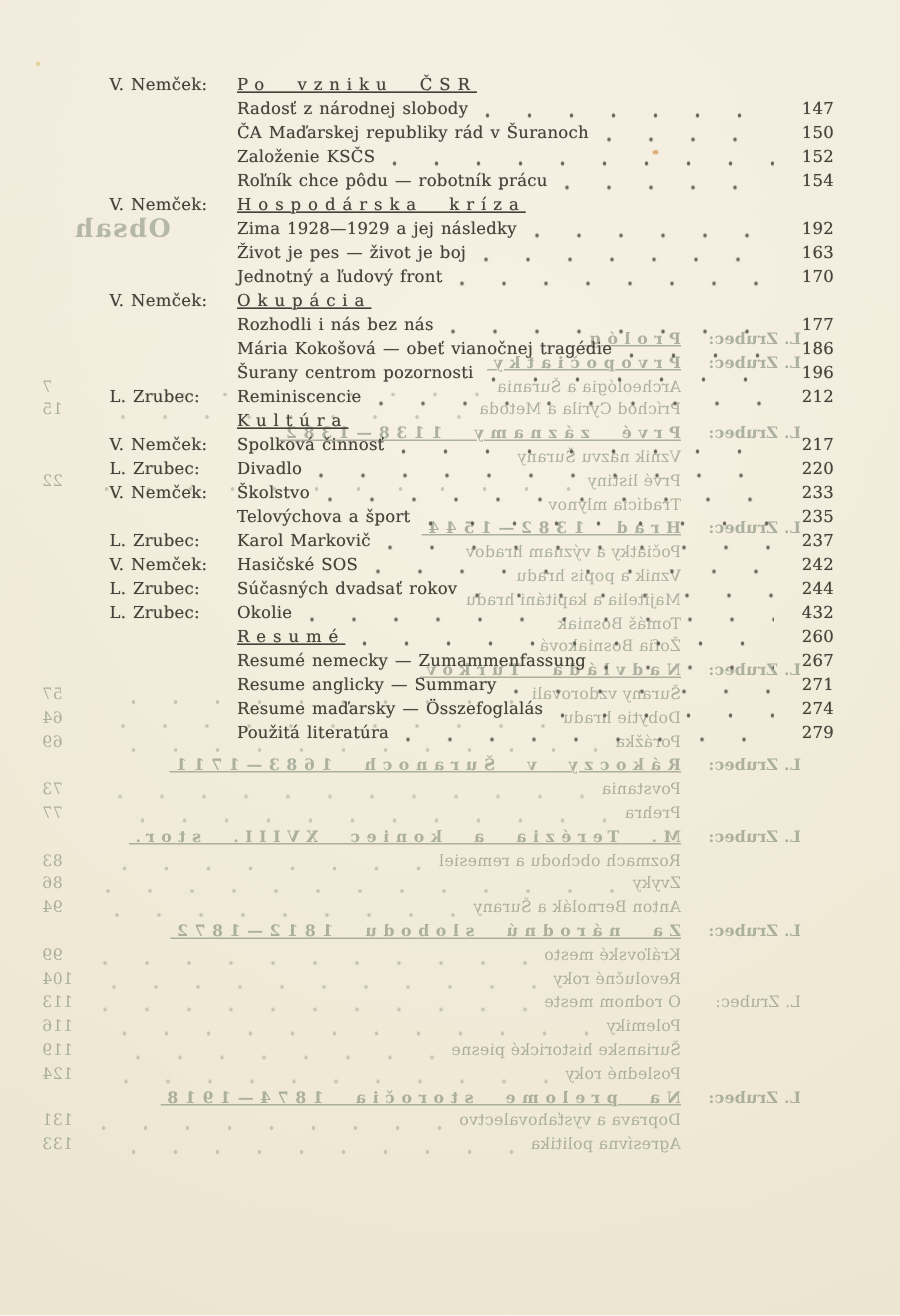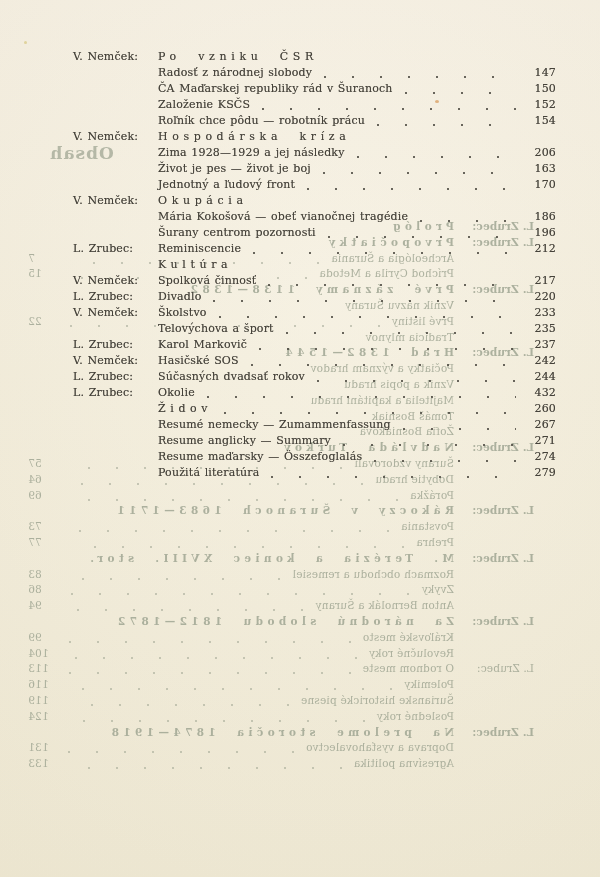--- a/index.html
+++ b/index.html
@@ -14,21 +14,21 @@
   .main-toc{
     left:73px;top:49px;width:483px;
     font-size:11px;line-height:16px;
     color:var(--ink,#45423a);
     letter-spacing:.015em;word-spacing:.08em;
     text-shadow:0 0 .5px rgba(69,66,58,.55);
   }
   .row{display:flex;align-items:baseline;}
   .author{flex:0 0 85px;white-space:nowrap;}
   .title{white-space:nowrap;}
-  .spaced{letter-spacing:.42em;word-spacing:.85em;}
+  .spaced{letter-spacing:.42em;word-spacing:.85em;text-decoration:underline;}
   .leader{
     flex:1 1 12px;align-self:stretch;
     margin-left:10px;margin-right:6px;
     background-image:radial-gradient(circle at 3px 12px, currentColor 1px, rgba(0,0,0,0) 1.45px);
     background-size:28px 100%;background-repeat:repeat-x;
     opacity:.8;
   }
   .filler{flex:1 1 auto;}
   .pagenum{flex:0 0 34px;text-align:right;white-space:nowrap;}
   
@@ -310,21 +310,21 @@
       <div class="row head">
         <span class="author">V. Nemček:</span>
         <span class="title spaced">Hospodárska kríza</span>
         <span class="filler"></span>
         <span class="pagenum"></span>
       </div>
       <div class="row">
         <span class="author"></span>
         <span class="title">Zima 1928—1929 a jej následky</span>
         <span class="leader"></span>
-        <span class="pagenum">206</span>
+        <span class="pagenum">192</span>
       </div>
       <div class="row">
         <span class="author"></span>
         <span class="title">Život je pes — život je boj</span>
         <span class="leader"></span>
         <span class="pagenum">163</span>
       </div>
       <div class="row">
         <span class="author"></span>
         <span class="title">Jednotný a ľudový front</span>
@@ -332,20 +332,26 @@
         <span class="pagenum">170</span>
       </div>
       <div class="row head">
         <span class="author">V. Nemček:</span>
         <span class="title spaced">Okupácia</span>
         <span class="filler"></span>
         <span class="pagenum"></span>
       </div>
       <div class="row">
         <span class="author"></span>
+        <span class="title">Rozhodli i nás bez nás</span>
+        <span class="leader"></span>
+        <span class="pagenum">177</span>
+      </div>
+      <div class="row">
+        <span class="author"></span>
         <span class="title">Mária Kokošová — obeť vianočnej tragédie</span>
         <span class="leader"></span>
         <span class="pagenum">186</span>
       </div>
       <div class="row">
         <span class="author"></span>
         <span class="title">Šurany centrom pozornosti</span>
         <span class="leader"></span>
         <span class="pagenum">196</span>
       </div>
@@ -404,21 +410,21 @@
         <span class="pagenum">244</span>
       </div>
       <div class="row">
         <span class="author">L. Zrubec:</span>
         <span class="title">Okolie</span>
         <span class="leader"></span>
         <span class="pagenum">432</span>
       </div>
       <div class="row head">
         <span class="author"></span>
-        <span class="title spaced">Židov</span>
+        <span class="title spaced">Resumé</span>
         <span class="leader"></span>
         <span class="pagenum">260</span>
       </div>
       <div class="row">
         <span class="author"></span>
         <span class="title">Resumé nemecky — Zumammenfassung</span>
         <span class="leader"></span>
         <span class="pagenum">267</span>
       </div>
       <div class="row">

